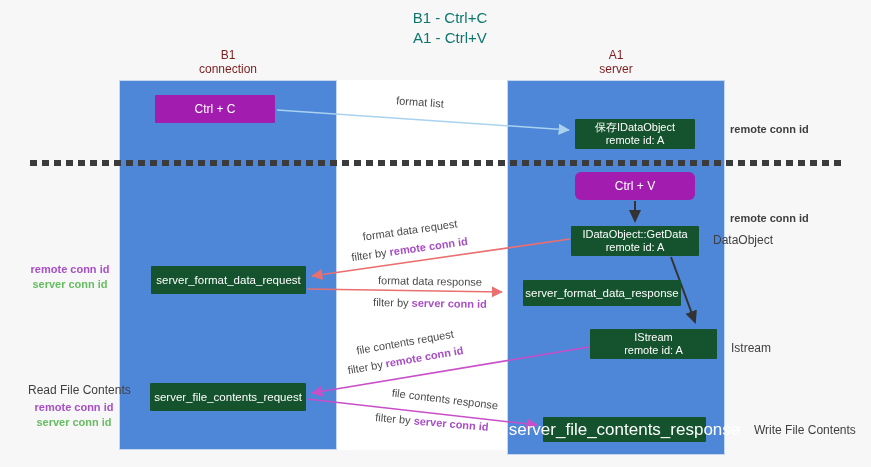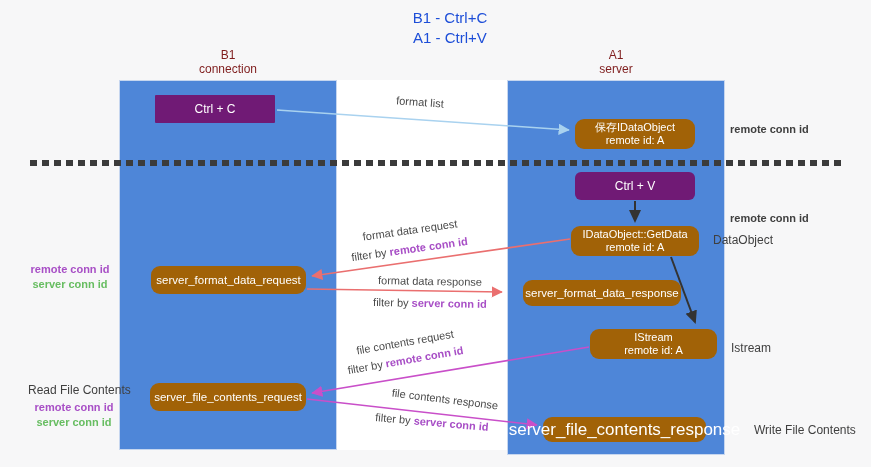--- a/index.html
+++ b/index.html
@@ -23,21 +23,21 @@
     width: 218px;
     background: #4e86d8;
     border: 1px solid #c6d6ef;
   }
   #lane-left  { left: 119px; height: 370px; }
   #lane-right { left: 507px; height: 375px; }
   .title {
     position: absolute;
     left: 300px; top: 8px; width: 300px;
     text-align: center;
-    color: #1d4ed8;
+    color: #0f766e;
     font-size: 15px;
     line-height: 20px;
   }
   .lane-header {
     position: absolute;
     top: 48px;
     width: 140px;
     text-align: center;
     color: #7f1d1d;
     font-size: 12px;
@@ -55,22 +55,22 @@
     display: flex;
     flex-direction: column;
     align-items: center;
     justify-content: center;
     color: #ffffff;
     text-align: center;
     font-size: 11.5px;
     line-height: 13px;
     border-radius: 1px;
   }
-  .node.green  { background: #701a75; font-size: 12px; }
-  .node.orange { background: #a16207; border-radius: 9px; }
+  .node.green  { background: #a21caf; font-size: 12px; }
+  .node.orange { background: #14532d; }
   #box-ctrl-c   { left: 155px; top:  95px; width: 120px; height: 28px; }
   #box-save-ido { left: 575px; top: 119px; width: 120px; height: 30px; font-size: 11px; }
   #box-ctrl-v   { left: 575px; top: 172px; width: 120px; height: 28px; border-radius: 6px; }
   #box-getdata  { left: 571px; top: 226px; width: 128px; height: 30px; font-size: 11px; }
   #box-sfd-req  { left: 151px; top: 266px; width: 155px; height: 28px; }
   #box-sfd-res  { left: 507px; top: 280px; width: 158px; height: 26px; margin-left: 16px; }
   #box-istream  { left: 590px; top: 329px; width: 127px; height: 30px; font-size: 11px; }
   #box-sfc-req  { left: 150px; top: 383px; width: 156px; height: 28px; }
   #box-sfc-res  { left: 543px; top: 417px; width: 163px; height: 25px; font-size: 17px; }
   .flow-label {

